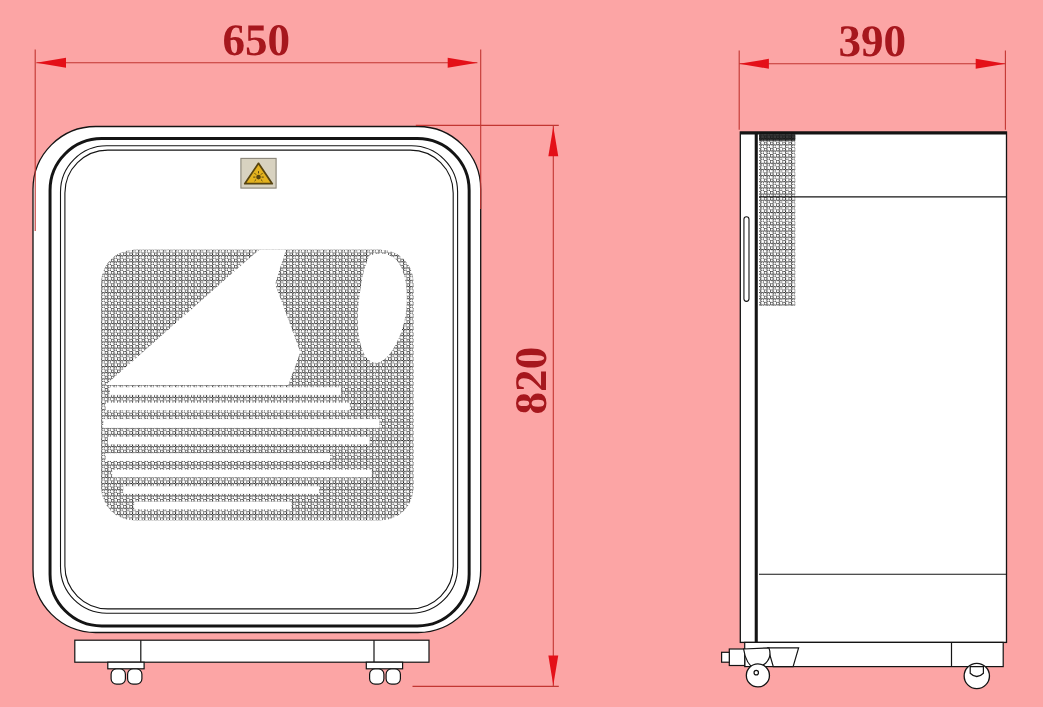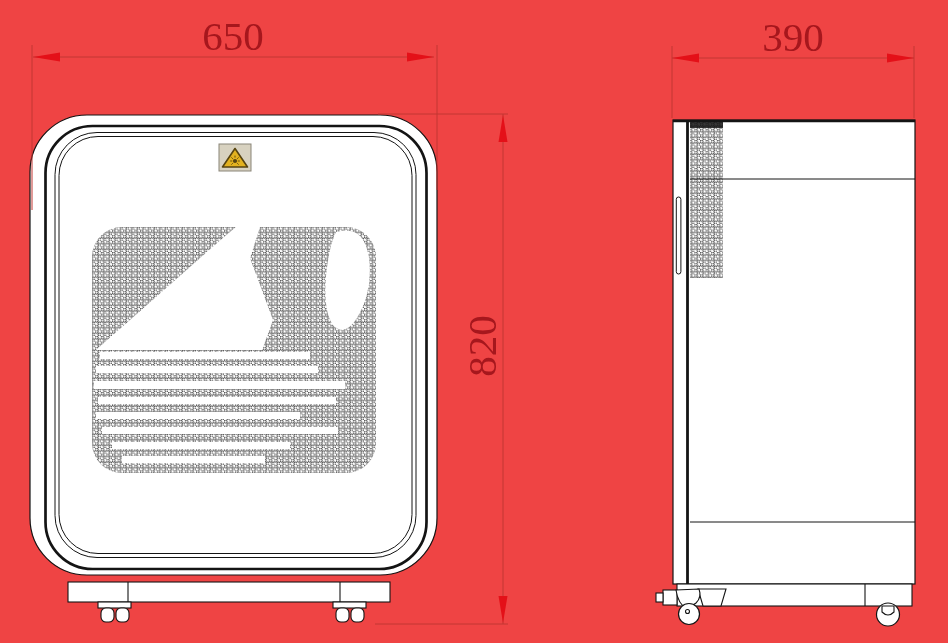--- a/index.html
+++ b/index.html
@@ -1,21 +1,22 @@
 <!DOCTYPE html>
 <html><head>
 <meta charset="utf-8">
 <style>
   html,body{margin:0;padding:0;background:#ffffff;}
   .canvas{
     position:relative;
     width:948px;height:643px;
-    background:#ef4444;
+    background:#fca5a5;
     font-family:"Liberation Serif", serif;
     overflow:hidden;
+    font-weight:bold;
   }
   svg{position:absolute;left:0;top:0;}
   text.dim{
     font-family:"Liberation Serif", serif;
     font-size:41px;
     fill:#a6171d;
   }
 </style>
 </head>
 <body>

